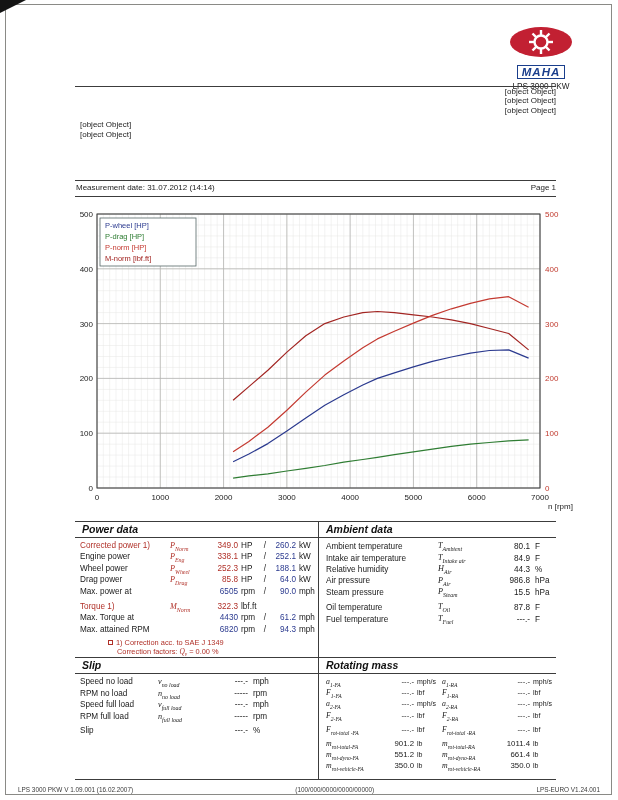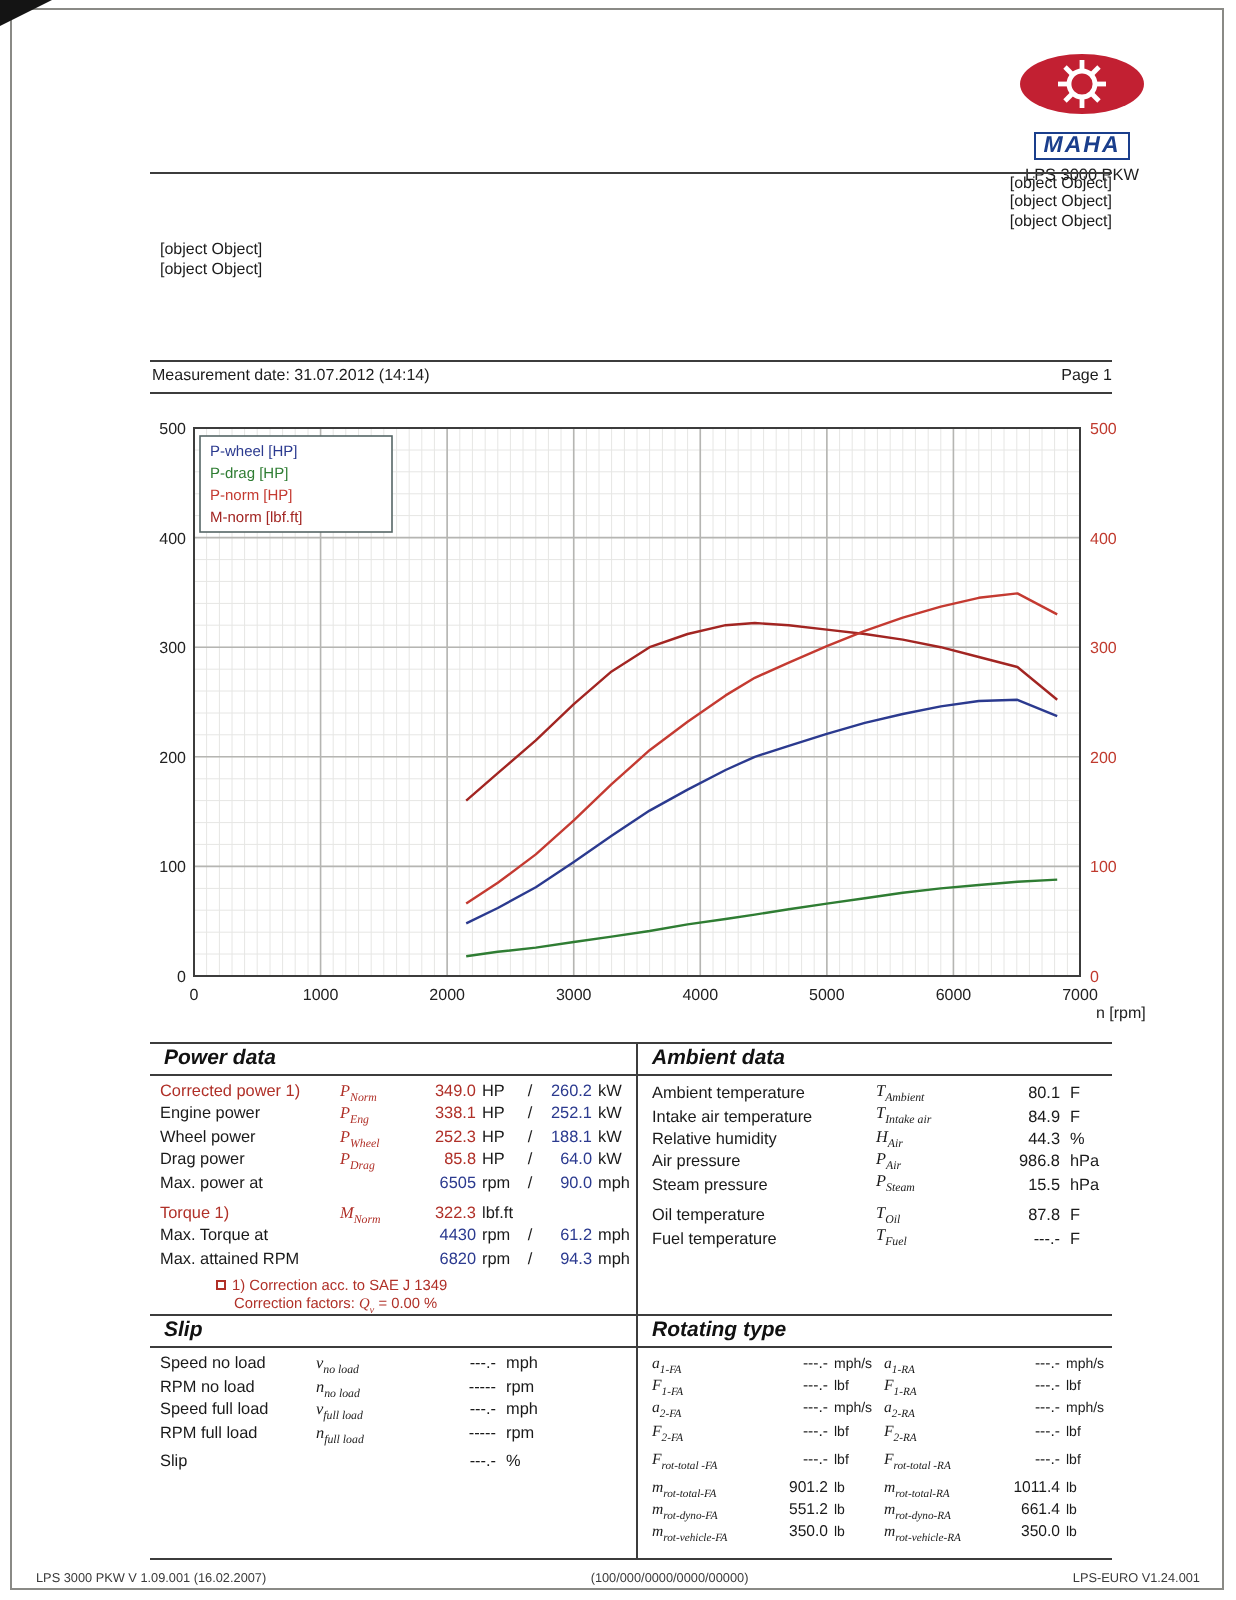--- a/index.html
+++ b/index.html
@@ -277,21 +277,21 @@
   <div class="hline" style="top:521px"></div>
   <div class="hline" style="top:537px"></div>
   <div class="hline" style="top:657px"></div>
   <div class="hline" style="top:673px"></div>
   <div class="hline" style="top:779px"></div>
   <div class="vline"></div>
 
   <div class="sec-h" style="left:82px; top:523px">Power data</div>
   <div class="sec-h" style="left:326px; top:523px">Ambient data</div>
   <div class="sec-h" style="left:82px; top:659px">Slip</div>
-  <div class="sec-h" style="left:326px; top:659px">Rotating type</div>
+  <div class="sec-h" style="left:326px; top:659px">Rotating mass</div>
 
   <div class="prows">
 
   <div class="prow corr">
       <span class="p-label">Corrected power 1)</span>
       <span class="p-sym sym"><span>P</span><sub>Norm</sub></span>
       <span class="p-v1">349.0</span>
       <span class="p-u1">HP</span>
       <span class="p-sep">/</span>
       <span class="p-v2">260.2</span>

